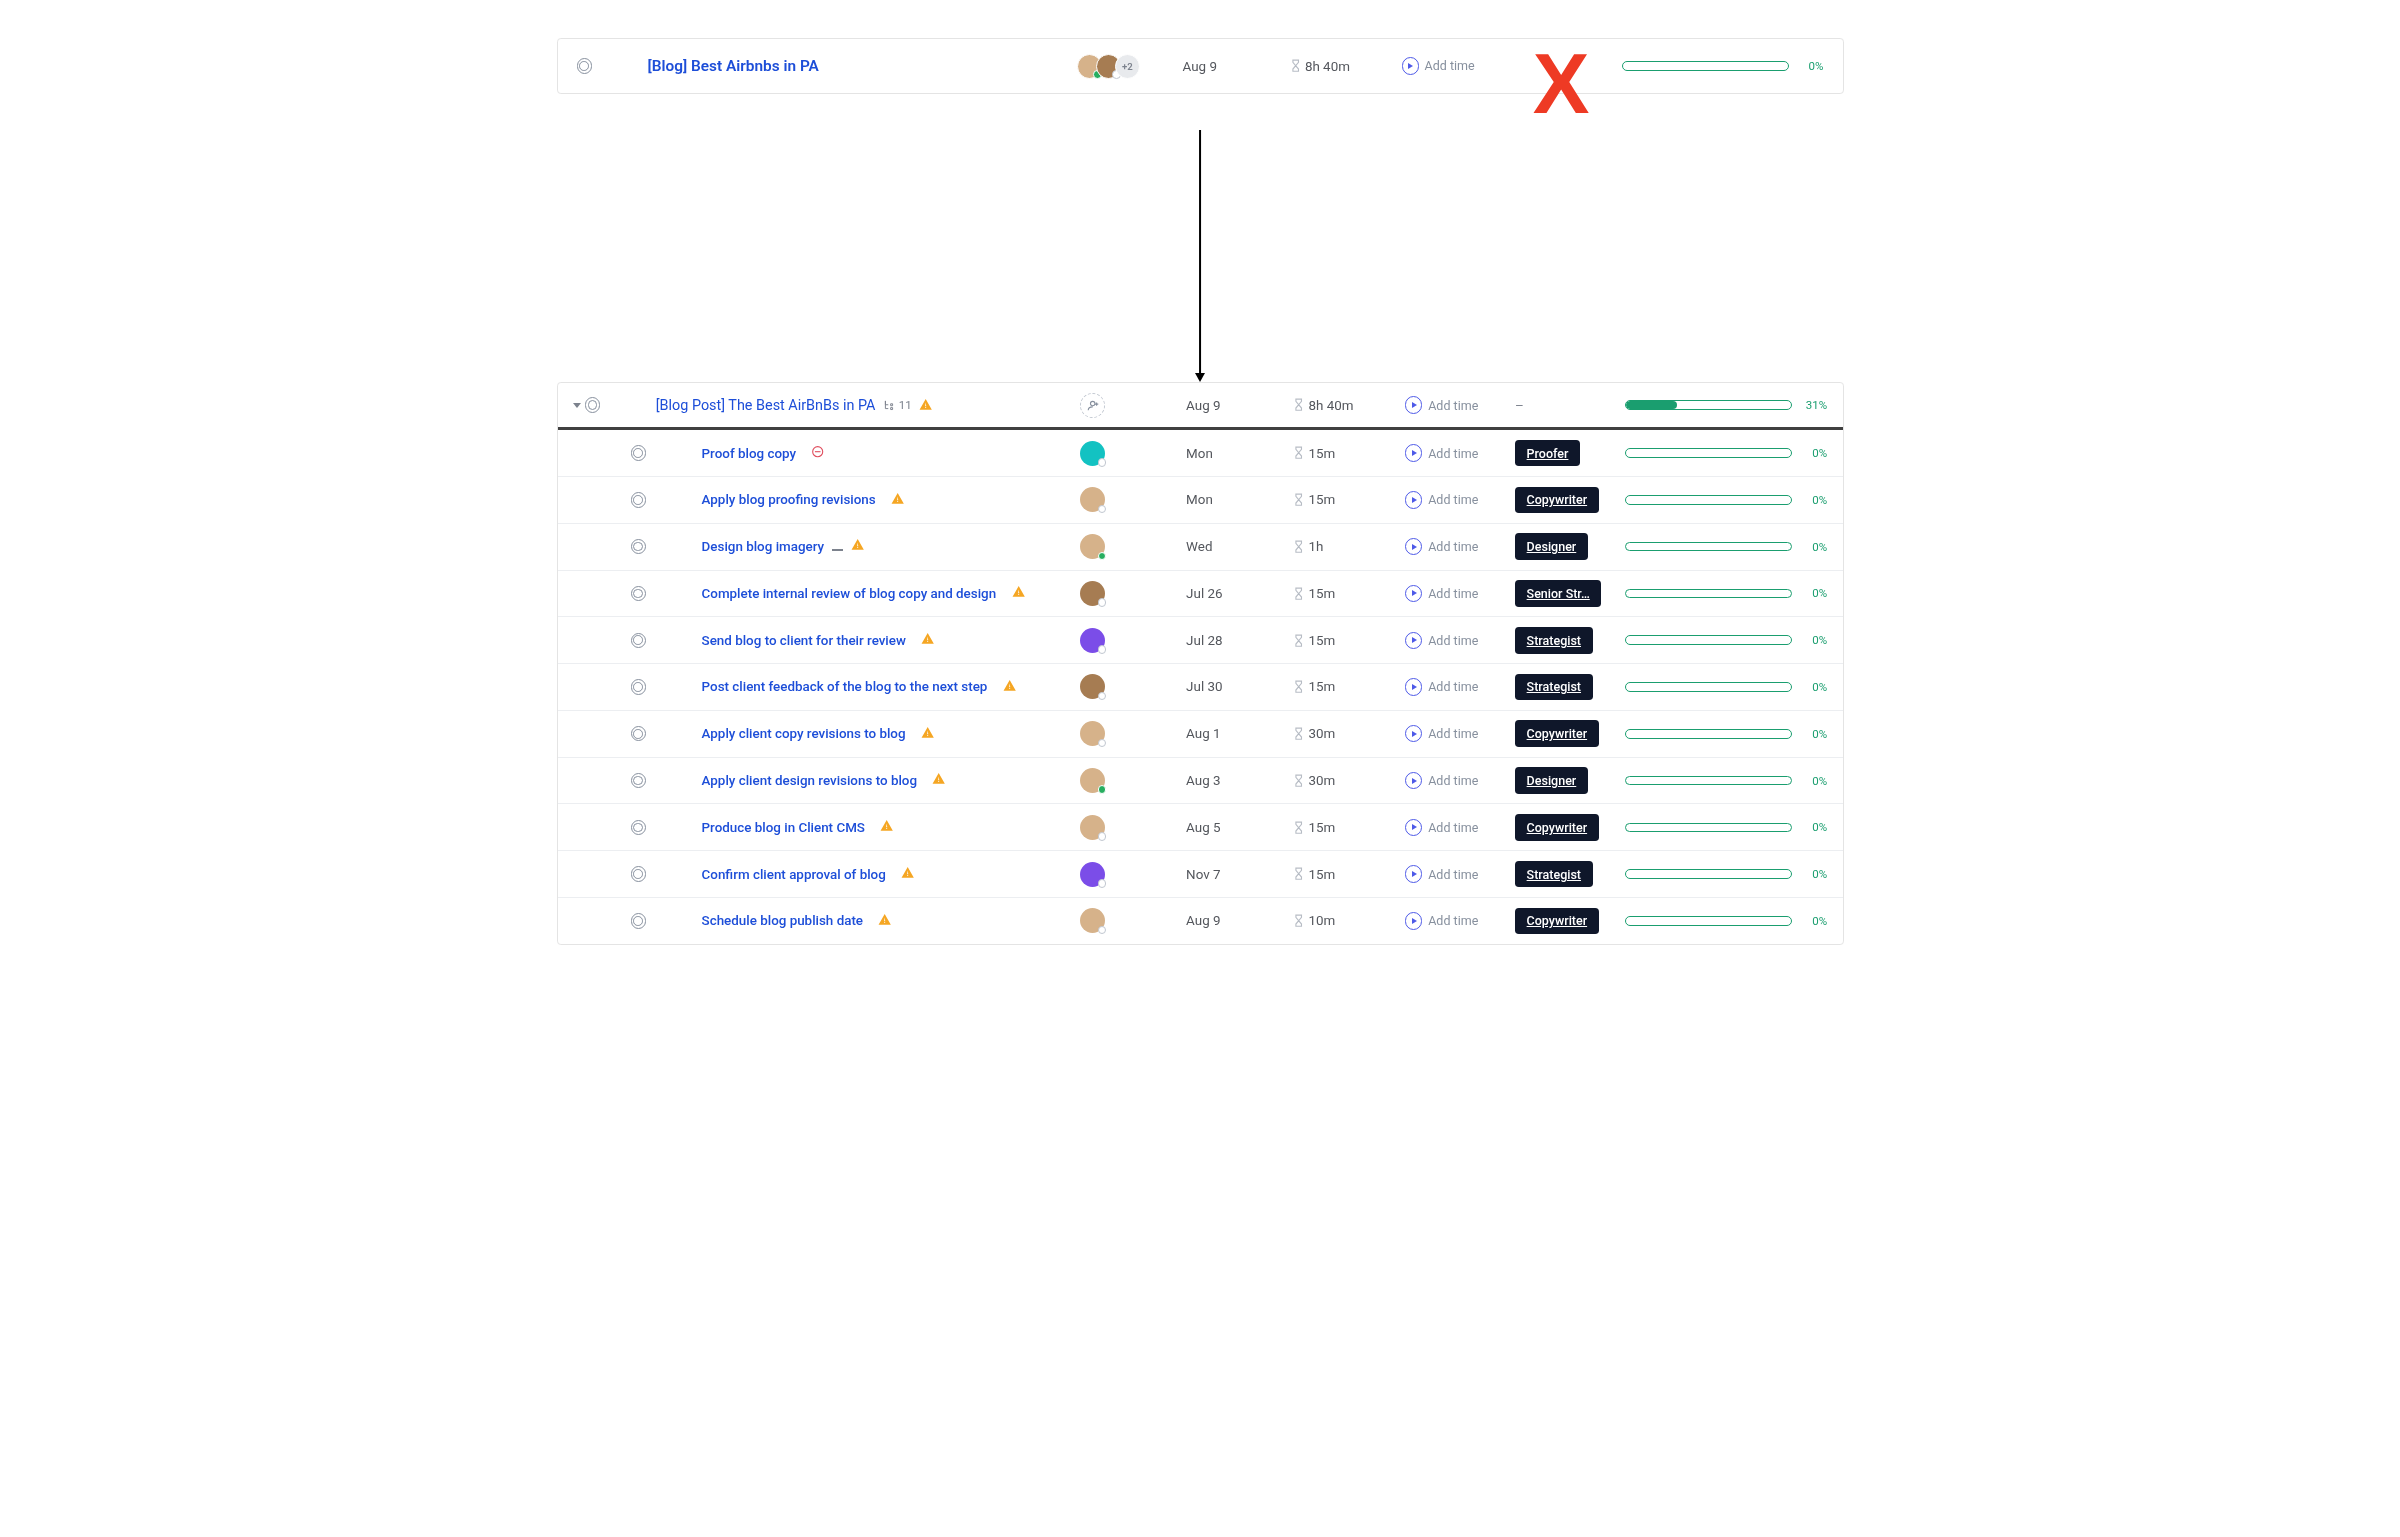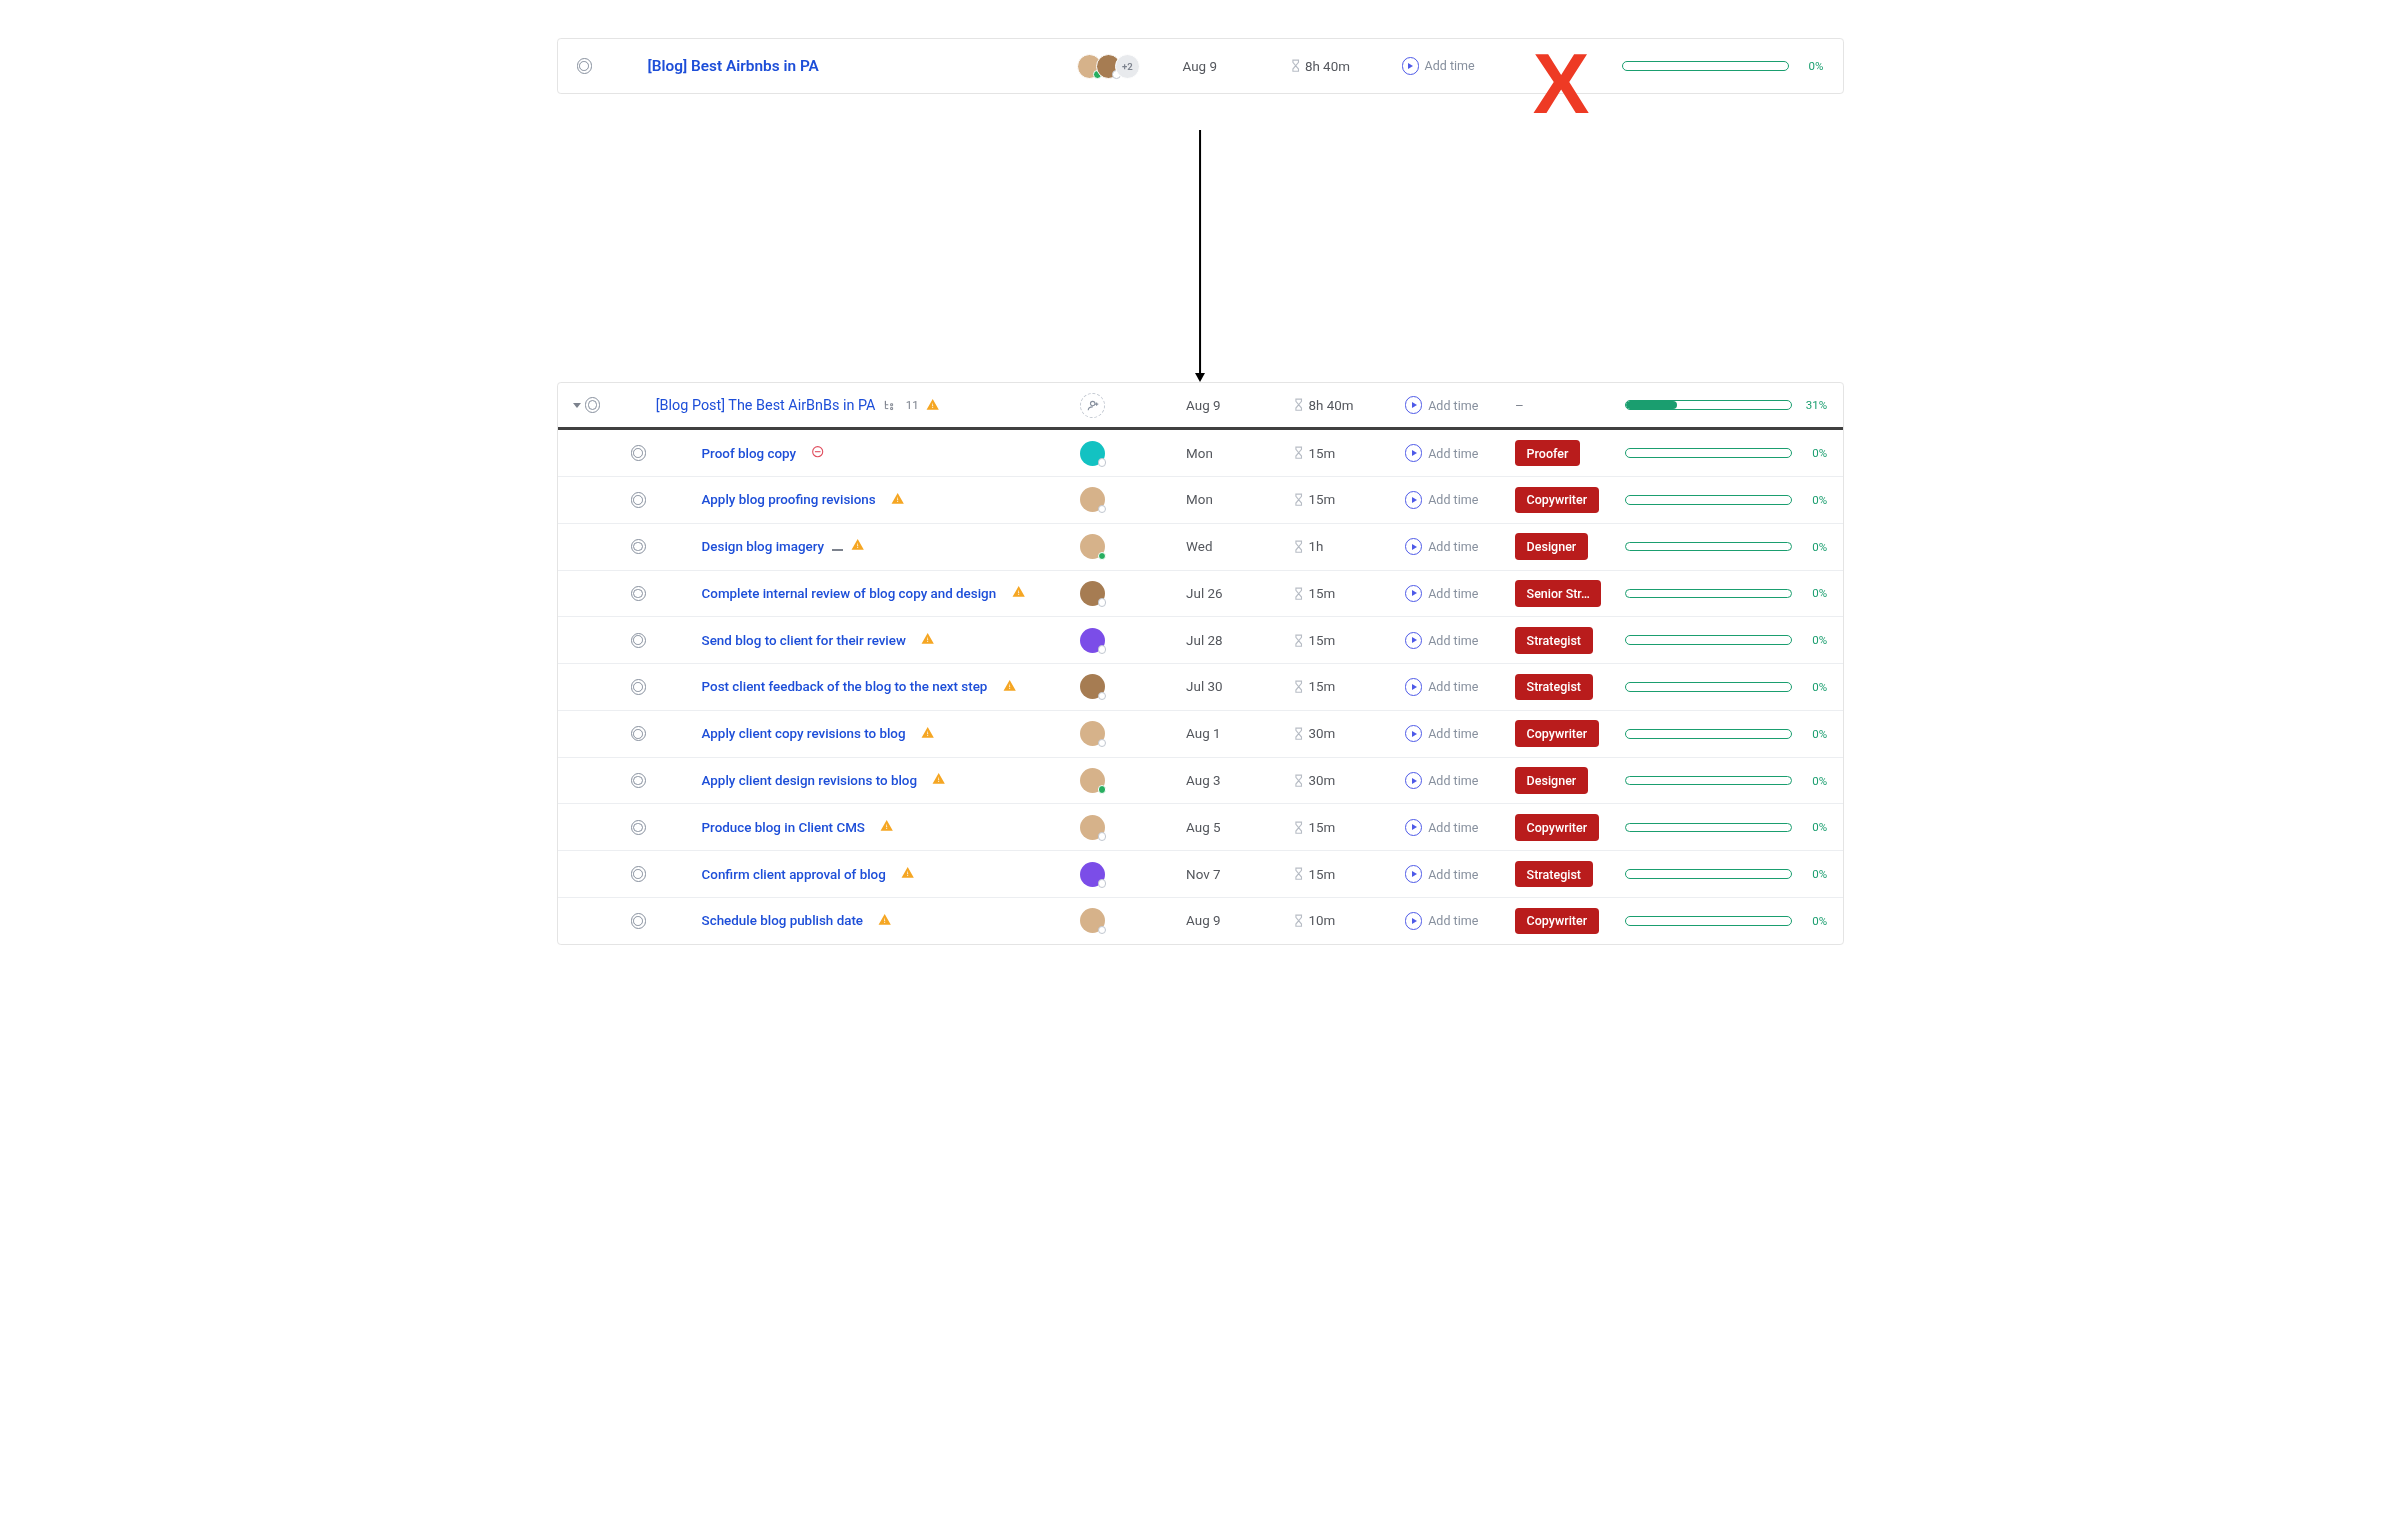--- a/index.html
+++ b/index.html
@@ -21,21 +21,21 @@
 .status-circle { width: 13.4px; height: 13.4px; border-radius: 50%; border: 1.9px solid #87909e; display: inline-block; flex-shrink: 0; }
 .status-circle.outer { width: 15.4px; height: 15.4px; border-width: 1.9px; position: relative; }
 .status-circle.outer::after { content: ""; position: absolute; inset: 1.9px; border: 1.9px solid #87909e; border-radius: 50%; }
 
 .caret { width: 0; height: 0; border-left: 4.8px solid transparent; border-right: 4.8px solid transparent; border-top: 5.8px solid #7c828d; margin-right: 3.8px; cursor: pointer; }
 
 .title-text { font-weight: 500; color: #1d4ed8; white-space: nowrap; overflow: hidden; text-overflow: ellipsis; padding-left: 48px; }
 .top-row .title-text { font-size: 15.4px; font-weight: 600; }
 .parent-row .title-text { font-size: 14.4px; font-weight: 400; text-align: center; }
 
-.subtask-info { display: inline-flex; align-items: center; gap: 11px; color: #7c828d; font-size: 11.5px; }
+.subtask-info { display: inline-flex; align-items: center; gap: 4px; color: #7c828d; font-size: 11.5px; }
 .subtask-info svg { width: 11.5px; height: 11.5px; }
 
 .warn-icon { width: 13.4px; height: 13.4px; display: inline-flex; align-items: center; justify-content: center; }
 .warn-icon svg { width: 13.4px; height: 13.4px; }
 
 .block-icon { width: 13.4px; height: 13.4px; display: inline-flex; align-items: center; justify-content: center; }
 
 .dash-icon { width: 11.5px; height: 1.9px; background: #7c828d; display: inline-block; }
 
 .avatar { width: 25px; height: 25px; border-radius: 50%; display: inline-flex; align-items: center; justify-content: center; font-size: 10.6px; font-weight: 600; color: #fff; position: relative; flex-shrink: 0; }
@@ -52,21 +52,21 @@
 
 .hourglass { width: 13.4px; height: 13.4px; opacity: 0.6; }
 
 .play-btn { width: 17.3px; height: 17.3px; border-radius: 50%; background: #4e5ae8; display: inline-flex; align-items: center; justify-content: center; cursor: pointer; flex-shrink: 0; }
 .play-btn::after { content: ""; width: 0; height: 0; border-top: 3.8px solid transparent; border-bottom: 3.8px solid transparent; border-left: 5.8px solid #fff; margin-left: 1px; }
 .play-btn.outlined { background: #fff; border: 1.9px solid #4e5ae8; }
 .play-btn.outlined::after { border-left-color: #4e5ae8; }
 
 .addtime-text { color: #87909e; font-size: 12.5px; cursor: pointer; text-align: center; }
 
-.role-pill { background: #b91c1c; color: #fff; font-size: 12.5px; font-weight: 500; padding: 5.8px 11.5px; border-radius: 3.8px; white-space: nowrap; overflow: hidden; text-overflow: ellipsis; max-width: 96px; display: inline-block; }
+.role-pill { background: #0f172a; color: #fff; font-size: 12.5px; font-weight: 500; padding: 5.8px 11.5px; border-radius: 3.8px; white-space: nowrap; overflow: hidden; text-overflow: ellipsis; max-width: 96px; display: inline-block; text-decoration: underline; }
 
 .progress-bar { flex: 1; height: 9.6px; border: 1px solid #1a9e6f; border-radius: 960px; position: relative; background: #fff; overflow: hidden; }
 .progress-fill { position: absolute; left: 0; top: 0; bottom: 0; background: #1a9e6f; border-radius: 960px; }
 .progress-pct { color: #1a9e6f; font-size: 11.5px; min-width: 27px; text-align: right; }
 
 .arrow-svg { position: absolute; left: 50%; transform: translateX(-50%); color: #000; }
 .arrow-line { top: calc(54px + 38px); width: 1.9px; height: 245px; background: #000; }
 .arrow-head { top: calc(54px + 38px + 245px - 1.9px); width: 0; height: 0; border-left: 5.8px solid transparent; border-right: 5.8px solid transparent; border-top: 9.6px solid #000; }
 
 .red-x { position: absolute; top: 11.5px; right: 254px; font-size: 85px; font-weight: 900; color: #ee3a24; line-height: 0.8; font-family: Arial, sans-serif; }

